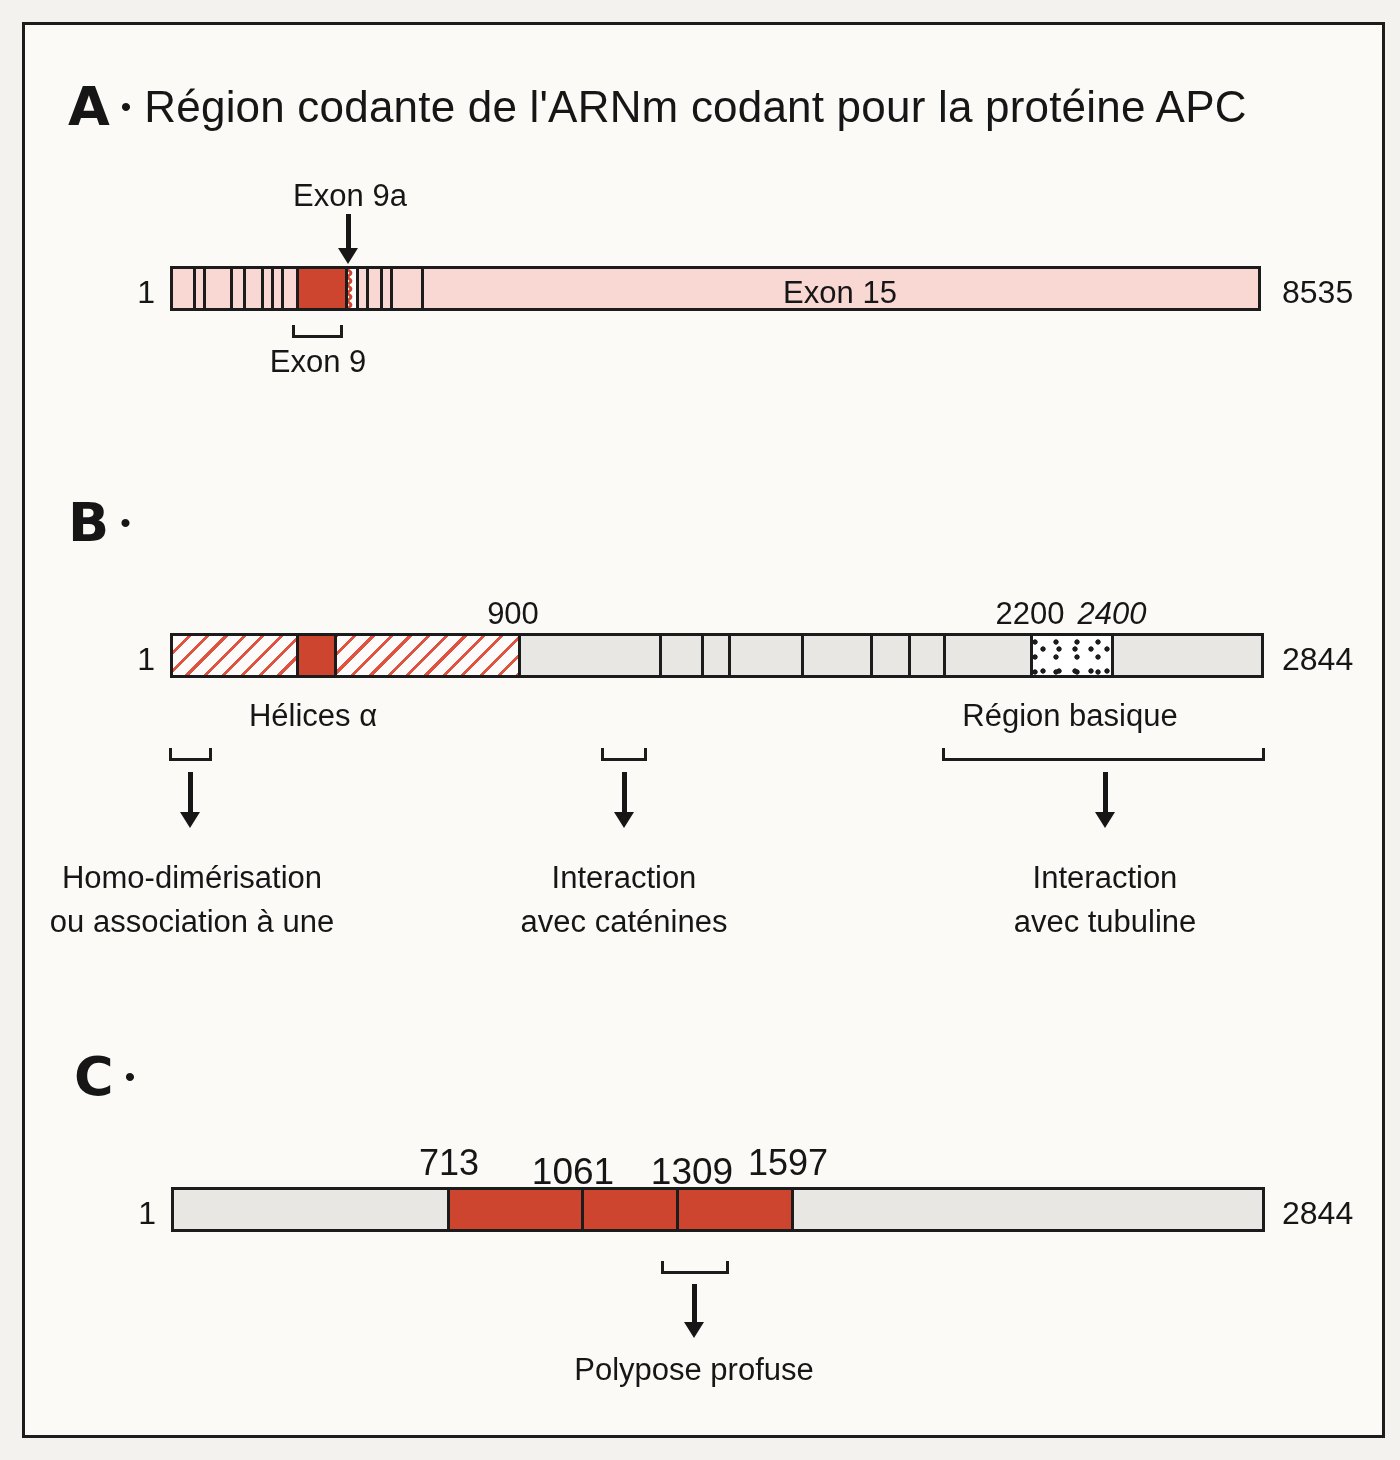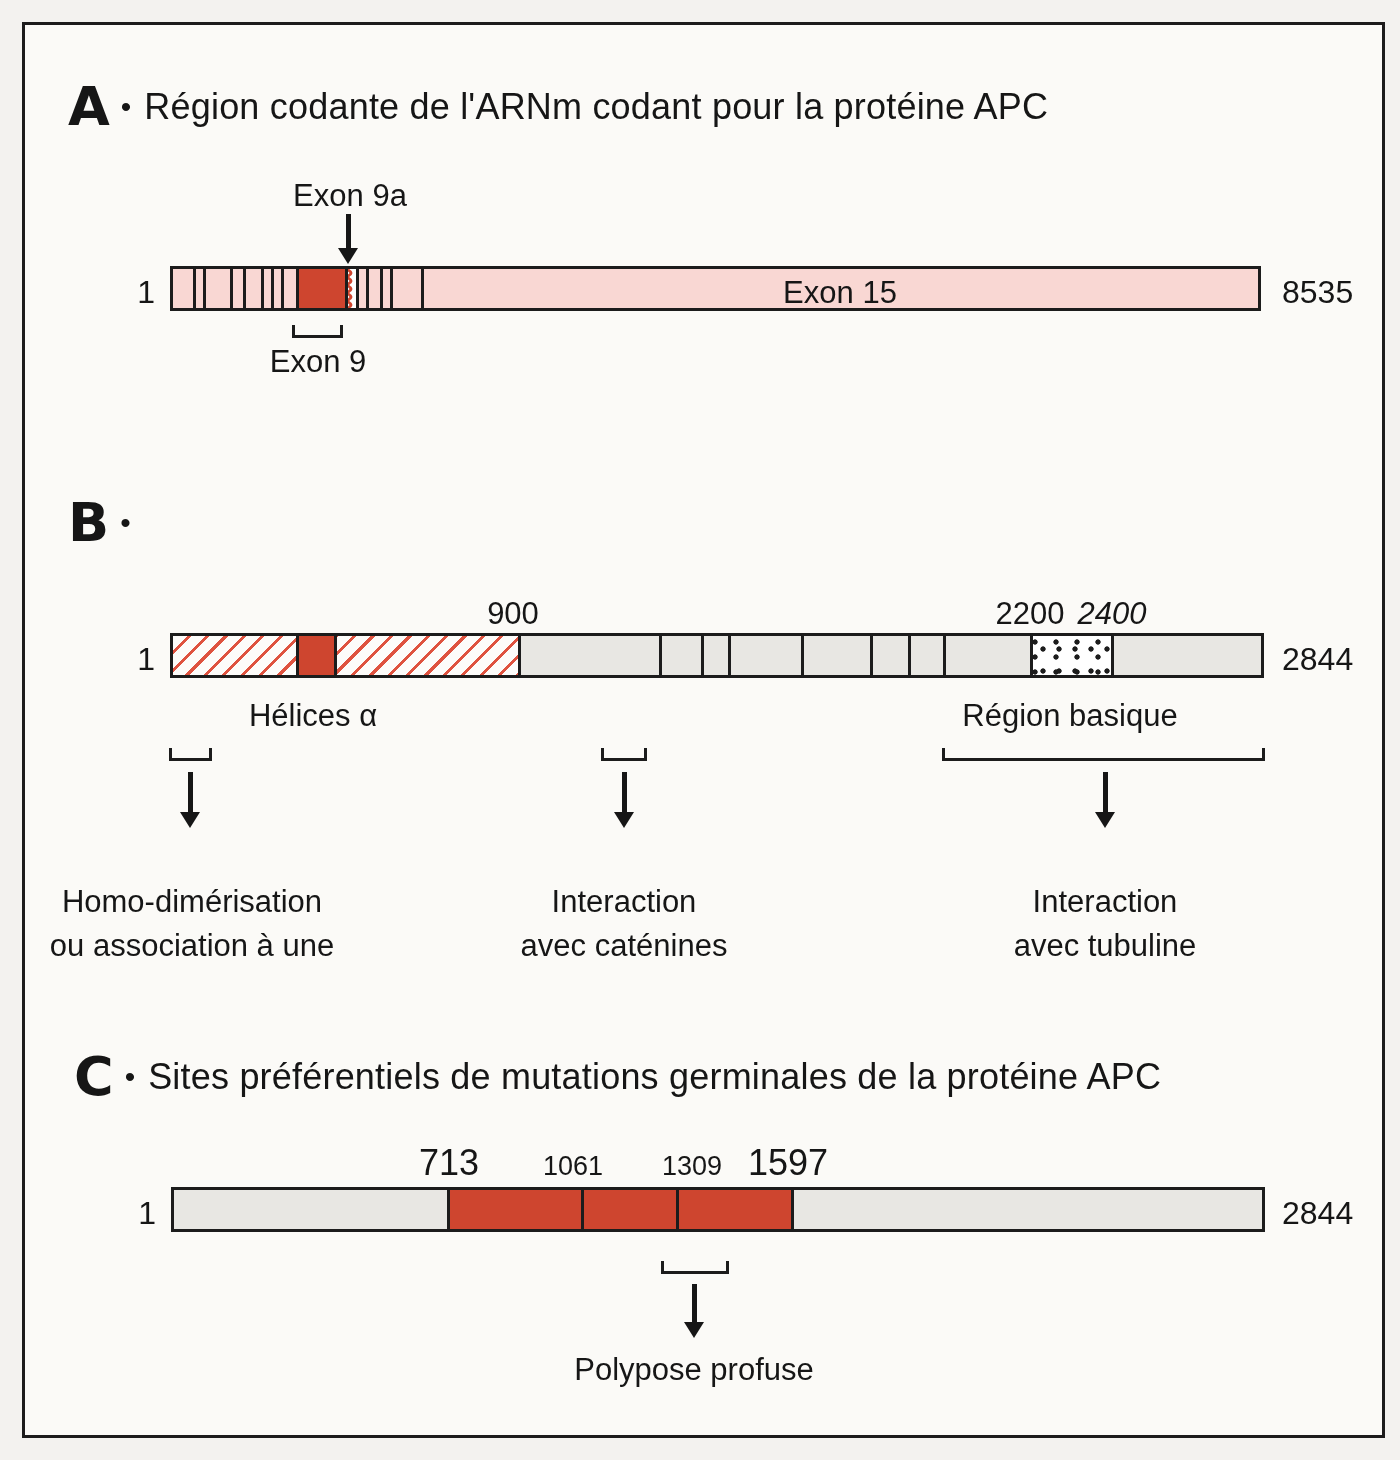--- a/index.html
+++ b/index.html
@@ -16,21 +16,21 @@
     border:3px solid #1c1c1c; background:#fbfaf7;
   }
   .title {
     position:absolute; display:flex; align-items:center; gap:13px; white-space:nowrap;
   }
   .panel-letter {
     font-family:"DejaVu Sans", sans-serif; font-weight:bold;
     font-size:54px; line-height:1; letter-spacing:-2px;
   }
   .title-bullet { font-size:30px; line-height:1; }
-  .title-text { font-size:36px; line-height:1.05; letter-spacing:0.2px; }
+  .title-text { font-size:44px; line-height:1.05; letter-spacing:0.2px; }
 
   .bar { position:absolute; height:45px; border:3px solid #1c1c1c; }
   #barA { left:170px; top:266px; width:1091px; background:#f9d7d3; }
   #barB { left:170px; top:633px; width:1094px; background:#e8e7e3; }
   #barC { left:171px; top:1187px; width:1094px; background:#e8e7e3; }
 
   .block { position:absolute; top:0; bottom:0; z-index:1; }
   .red-block { background:#ce452f; }
   #redA { left:123px; width:49px; }
   #squiggleA { left:172px; width:11px; background:#fff; }
@@ -53,21 +53,21 @@
   .divider { position:absolute; top:0; bottom:0; width:3px; background:#1c1c1c; z-index:2; }
 
   .end-label { position:absolute; font-size:32px; white-space:nowrap; }
   .num-right { width:60px; text-align:right; }
 
   .center-label {
     position:absolute; transform:translateX(-50%);
     font-size:31px; white-space:nowrap; text-align:center;
   }
   .big-num { font-size:36px; }
-  .small-num { font-size:27px; }
+  .small-num { font-size:37px; }
   .in-bar-label {
     position:absolute; transform:translateX(-50%);
     top:6px; font-size:31px; white-space:nowrap; z-index:3;
   }
 
   .bracket {
     position:absolute; height:13px;
     border-left:3px solid #1c1c1c; border-right:3px solid #1c1c1c;
     border-bottom:3px solid #1c1c1c;
   }
@@ -78,21 +78,21 @@
     height:calc(100% - 16px); background:#161616;
   }
   .arrow::after {
     content:""; position:absolute; left:0; bottom:0; width:0; height:0;
     border-left:10px solid transparent; border-right:10px solid transparent;
     border-top:16px solid #161616;
   }
 
   .ann {
     position:absolute; transform:translateX(-50%); text-align:center;
-    font-size:31px; line-height:44px; white-space:nowrap;margin-top:24px;
+    font-size:31px; line-height:44px; white-space:nowrap;
   }
 </style>
 </head>
 <body>
 
 <div class="frame"></div>
 
 <div class="title" style="left:68px; top:80px;">
   <span class="panel-letter">A</span>
   <span class="title-bullet">•</span>
@@ -186,21 +186,20 @@
   <div>avec caténines</div>
 </div>
 <div class="ann" style="left:1105px; top:856px;">
   <div>Interaction</div>
   <div>avec tubuline</div>
 </div>
 
 <div class="title" style="left:74px; top:1050px;">
   <span class="panel-letter">C</span>
   <span class="title-bullet">•</span>
-  <span class="title-text">Sites préférentiels de mutations germinales de la protéine APC</span>
 </div>
 
 <div class="center-label big-num" style="left:449px; top:1142px;">713</div>
 <div class="center-label small-num" style="left:573px; top:1151px;">1061</div>
 <div class="center-label small-num" style="left:672px; top:1151px;margin-left:20px;">1309</div>
 <div class="center-label big-num" style="left:788px; top:1142px;">1597</div>
 
 <div class="end-label num-right" style="left:96px; top:1195px;">1</div>
 <div class="bar" id="barC">
   <div class="block red-block" id="redC"></div>

